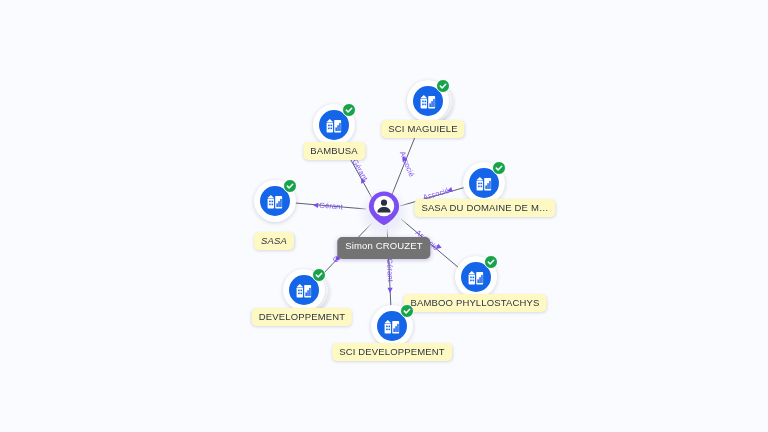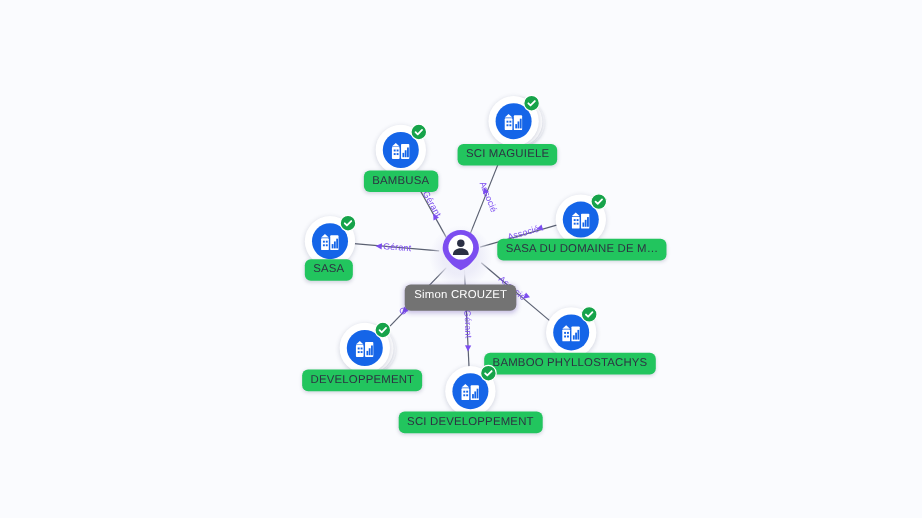--- a/index.html
+++ b/index.html
@@ -102,21 +102,21 @@
     background: #16a34a;
     border: 1.6px solid #ffffff;
     display: flex;
     align-items: center;
     justify-content: center;
     box-sizing: border-box;
   }
   .node-label {
     position: absolute;
     transform: translateX(-50%);
-    background: #22c55e;
+    background: #fef9c3;
     color: #2d3342;
     font-size: 9.5px;
     letter-spacing: 0.15px;
     padding: 3px 7px 4px 7px;
     border-radius: 5px;
     white-space: nowrap;
     box-shadow: 0 1px 3px rgba(40,50,90,0.17);
     font-family: "Liberation Sans", sans-serif;
   }
 
@@ -367,21 +367,21 @@
               </svg>
             </div>
           </div>
           <div class="badge-check">
             <svg width="8" height="8" viewBox="0 0 8 8">
               <path d="M1.3 4.1 L3.1 5.9 L6.7 2.2" stroke="#ffffff" stroke-width="1.5" fill="none" stroke-linecap="round" stroke-linejoin="round"></path>
             </svg>
           </div>
         </div>
       </div>
-      <div class="node-label" style="left: 274px; top: 216px;">SASA</div>
+      <div class="node-label" style="left: 274px; top: 232px; font-style: italic;">SASA</div>
     </div>
 
   <div class="person-node" id="person-node" style="left: 384px; top: 212px;">
     <div class="person-halo"></div>
     <div class="person-pin">
       <svg width="36" height="36" viewBox="0 0 36 36">
         <path d="M18 1.6 C9.6 1.6 2.9 8.3 2.9 16.7 C2.9 25.2 13.2 33.4 18 35.2 C22.8 33.4 33.1 25.2 33.1 16.7 C33.1 8.3 26.4 1.6 18 1.6 Z" fill="#7c4df0"></path>
         <circle cx="18" cy="16" r="10.3" fill="#ffffff"></circle>
         <circle cx="18" cy="12.7" r="3.1" fill="#2b3044"></circle>
         <path d="M11.4 22.4 C11.4 18.8 14.4 16.9 18 16.9 C21.6 16.9 24.6 18.8 24.6 22.4 Z" fill="#2b3044"></path>

